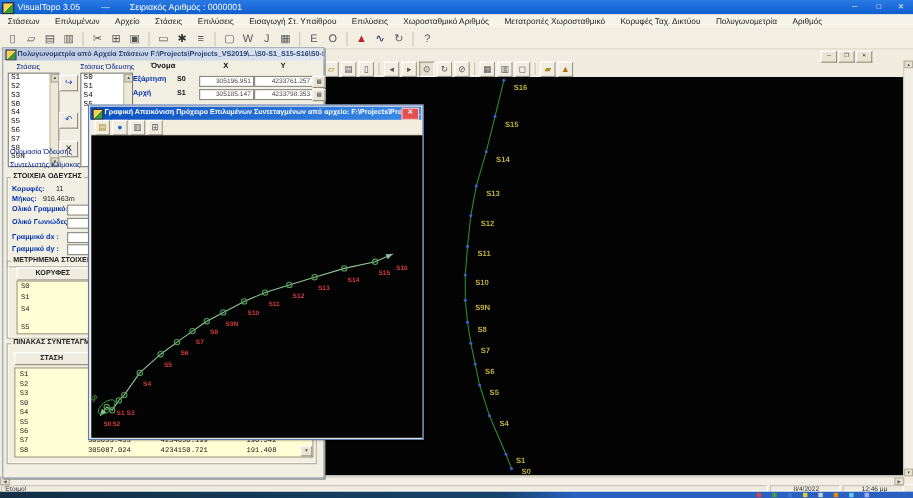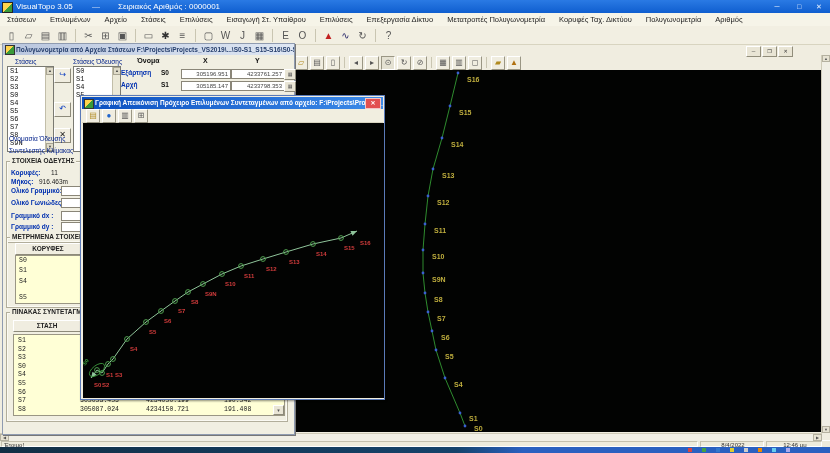--- a/index.html
+++ b/index.html
@@ -122,22 +122,22 @@
   </div>
 
   <div class="menubar" id="menubar">
       <span class="menu-item">Στάσεων</span>
       <span class="menu-item">Επιλυμένων</span>
       <span class="menu-item">Αρχείο</span>
       <span class="menu-item">Στάσεις</span>
       <span class="menu-item">Επιλύσεις</span>
       <span class="menu-item">Εισαγωγή Στ. Υπαίθρου</span>
       <span class="menu-item">Επιλύσεις</span>
-      <span class="menu-item">Επεξεργασία Δίκτυο</span>
-      <span class="menu-item">Μετατροπές Πολυγωνομετρία</span>
+      <span class="menu-item">Χωροσταθμικό Αριθμός</span>
+      <span class="menu-item">Μετατροπές Χωροσταθμικό</span>
       <span class="menu-item">Κορυφές Ταχ. Δικτύου</span>
       <span class="menu-item">Πολυγωνομετρία</span>
       <span class="menu-item">Αριθμός</span>
     </div>
 
   <div class="maintoolbar" id="main-toolbar-icons">
       <span class="tb-btn">▯</span>
       <span class="tb-btn">▱</span>
       <span class="tb-btn">▤</span>
       <span class="tb-btn">▥</span>

